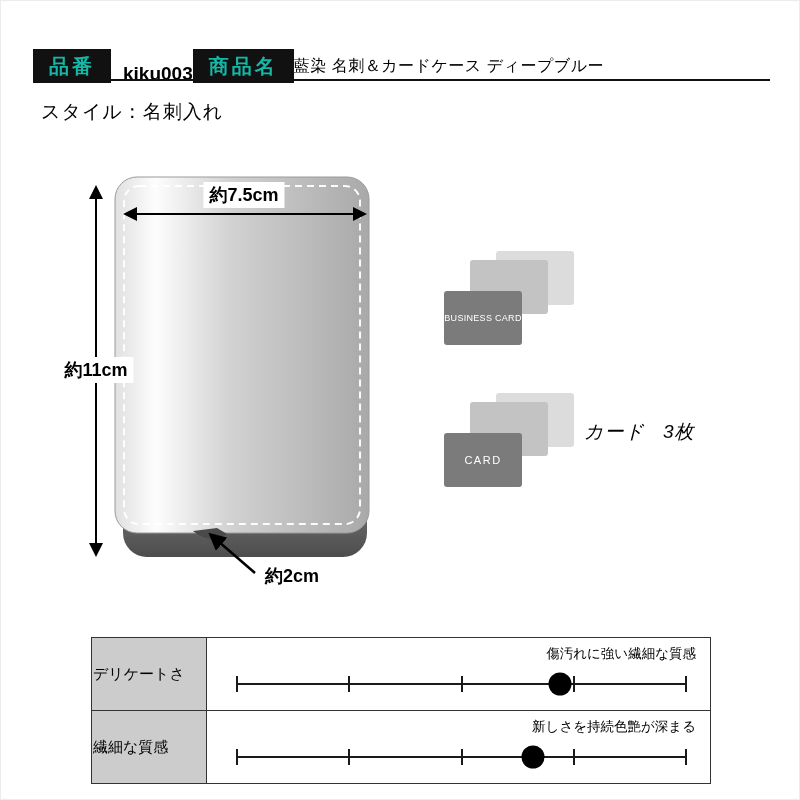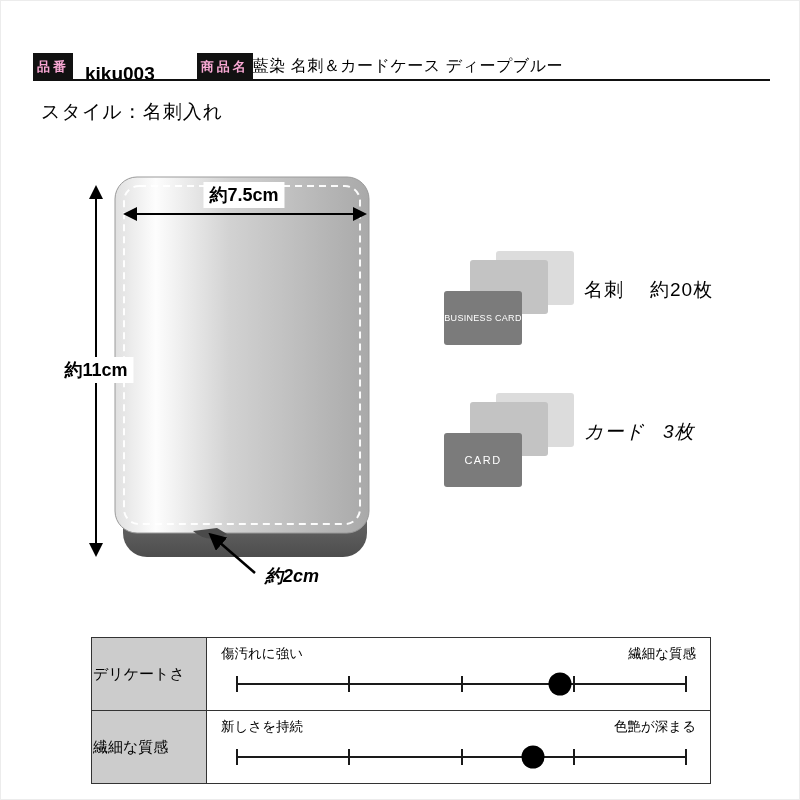--- a/index.html
+++ b/index.html
@@ -1,34 +1,34 @@
 <!DOCTYPE html>
 <html><head>
 <meta charset="utf-8">
 <style>
   html,body{margin:0;padding:0;}
   body{width:800px;height:800px;background:#fff;font-family:"Liberation Sans","DejaVu Sans",sans-serif;color:#000;}
   .page{position:relative;width:800px;height:800px;background:#fff;overflow:hidden;border:1px solid #ececec;box-sizing:border-box;}
 
   
   .header{position:absolute;left:32px;top:46px;width:737px;display:flex;align-items:center;}
-  .tag{background:#111;color:#f9a8d4;font-size:13px;font-weight:bold;padding:7px 4px;letter-spacing:3px;line-height:1;}
+  .tag{background:#111;color:#14b8a6;font-size:20px;font-weight:bold;padding:7px 16px;letter-spacing:3px;line-height:1;}
   .item-no{font-size:19px;font-weight:bold;margin-left:12px;margin-top:16px;}
-  .tag2{margin-left:42px;}
+  .tag2{}
   .prod-name{font-size:16px;font-weight:normal;margin-left:0;letter-spacing:.5px;}
   .rule{position:absolute;left:32px;top:78px;width:737px;height:2px;background:#111;}
   .style-line{position:absolute;left:40px;top:98px;font-size:19px;letter-spacing:1px;}
 
   
   .case-svg{position:absolute;left:110px;top:172px;}
   .anno-svg{position:absolute;left:40px;top:160px;z-index:3;}
   .dim{position:absolute;background:#fff;padding:1px 6px;font-size:18px;font-weight:bold;white-space:nowrap;z-index:5;}
   .dim-w{left:243px;top:194px;transform:translate(-50%,-50%);}
   .dim-h{left:95px;top:369px;transform:translate(-50%,-50%);}
-  .dim-d{left:258px;top:575px;transform:translate(0,-50%);font-style:italic;}
+  .dim-d{left:258px;top:575px;transform:translate(0,-50%);}
 
   
   .stack{position:absolute;width:132px;height:74px;}
   .stack-1{left:443px;top:250px;}
   .stack-2{left:443px;top:392px;}
   .card{position:absolute;width:78px;height:54px;border-radius:3px;}
   .back2{left:52px;top:0;background:#dcdcdc;}
   .back1{left:26px;top:9px;background:#c3c3c3;}
   .front{left:0;top:18px;background:#7b7b7b;color:#fff;display:flex;align-items:center;justify-content:center;text-align:center;margin-top:22px;}
   .front-bc{font-size:9px;letter-spacing:.3px;}
@@ -37,21 +37,21 @@
   .cap-1{left:583px;top:276px;}
   .cap-2{left:583px;top:418px;font-style:italic;}
   .cap-count-1{margin-left:26px;}
   .cap-count-2{margin-left:18px;}
 
   
   .spec-table{position:absolute;left:90px;top:636px;width:620px;border-collapse:collapse;}
   .spec-table td{border:1.5px solid #333;}
   .row-name{width:112px;background:#ccc;text-align:left;font-size:15px;height:70px;}
   .row-scale{padding:7px 0 0 0;vertical-align:top;}
-  .scale-ends{display:flex;justify-content:space-between;font-size:13.5px;padding:0 14px;}
+  .scale-ends{display:flex;justify-content:flex-end;font-size:13.5px;padding:0 14px;}
   .slider{position:relative;height:38px;margin:2px 24px 0 30px;}
   .track{position:absolute;left:0;right:0;top:50%;height:2px;margin-top:-1px;background:#1a1a1a;}
   .tick{position:absolute;top:50%;width:2px;height:16px;background:#1a1a1a;transform:translate(-50%,-50%);}
   .t1{left:0;} .t2{left:25%;} .t3{left:50%;} .t4{left:75%;} .t5{left:100%;}
   .dot{position:absolute;top:50%;width:23px;height:23px;border-radius:50%;background:#000;transform:translate(-50%,-50%);z-index:2;}
 </style>
 </head>
 <body>
 
 <div class="page">
@@ -109,23 +109,20 @@
 
   <span class="dim dim-w">約7.5cm</span>
   <span class="dim dim-h">約11cm</span>
   <span class="dim dim-d">約2cm</span>
 
   <div class="stack stack-1">
     <div class="card back2"></div>
     <div class="card back1"></div>
     <div class="card front front-bc">BUSINESS CARD</div>
   </div>
-  <div class="cap-label cap-1">
-    <span>名刺</span><span class="cap-count-1">約20枚</span>
-  </div>
 
   <div class="stack stack-2">
     <div class="card back2"></div>
     <div class="card back1"></div>
     <div class="card front front-c">CARD</div>
   </div>
   <div class="cap-label cap-2">
     <span>カード</span><span class="cap-count-2">3枚</span>
   </div>
 

